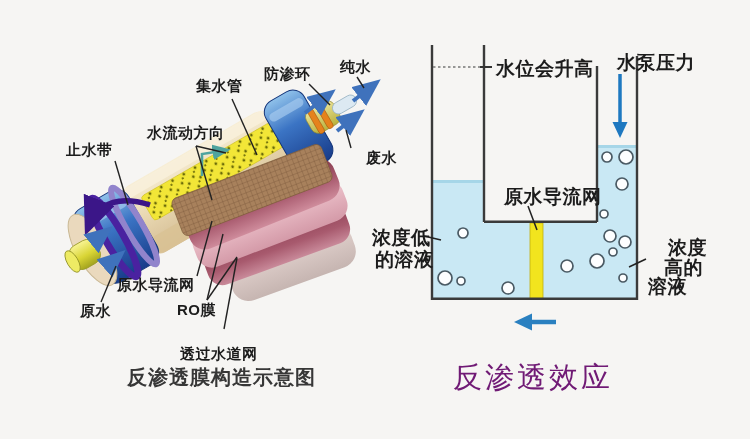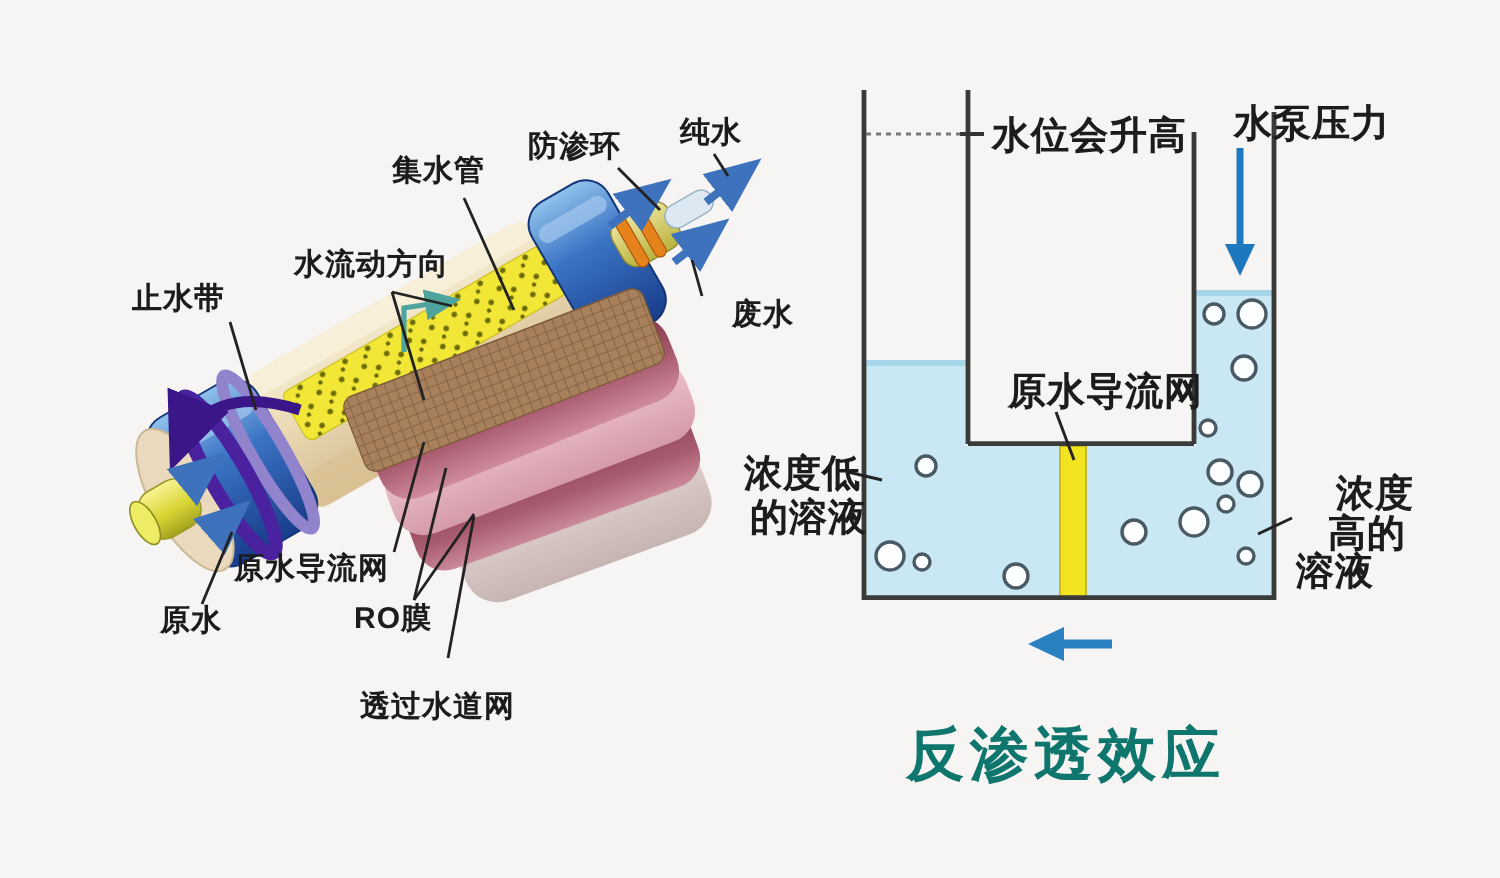--- a/index.html
+++ b/index.html
@@ -20,21 +20,21 @@
     z-index:5;
   }
   .lbl-l{font-size:15px;letter-spacing:0.5px;}
   .lbl-r{font-size:19px;letter-spacing:0.5px;}
   .caption-left{
     position:absolute;left:127px;top:364px;
     font-size:20px;font-weight:700;color:#373737;letter-spacing:1px;z-index:5;
   }
   .caption-right{
     position:absolute;left:453px;top:358px;
-    font-size:29px;font-weight:700;color:#0f766e;letter-spacing:3px;z-index:5;
+    font-size:29px;font-weight:400;color:#701a75;letter-spacing:3px;z-index:5;
   }
 </style>
 </head>
 <body>
 
 <div id="stage">
 
 <svg id="artwork" width="750" height="439" viewBox="0 0 750 439">
   <defs>
     <linearGradient id="gBody" x1="0" y1="0" x2="0" y2="1">
@@ -234,20 +234,21 @@
 <span class="lbl lbl-l" style="left:196px;top:78px">集水管</span>
 <span class="lbl lbl-l" style="left:264px;top:66px">防渗环</span>
 <span class="lbl lbl-l" style="left:340px;top:59px">纯水</span>
 <span class="lbl lbl-l" style="left:147px;top:125px">水流动方向</span>
 <span class="lbl lbl-l" style="left:66px;top:142px">止水带</span>
 <span class="lbl lbl-l" style="left:366px;top:150px">废水</span>
 <span class="lbl lbl-l" style="left:117px;top:277px">原水导流网</span>
 <span class="lbl lbl-l" style="left:177px;top:302px">RO膜</span>
 <span class="lbl lbl-l" style="left:180px;top:346px">透过水道网</span>
 <span class="lbl lbl-l" style="left:80px;top:303px">原水</span>
+<div class="caption-left">反渗透膜构造示意图</div>
 
 <span class="lbl lbl-r" style="left:496px;top:59px">水位会升高</span>
 <span class="lbl lbl-r" style="left:617px;top:53px">水泵压力</span>
 <span class="lbl lbl-r" style="left:504px;top:187px">原水导流网</span>
 <span class="lbl lbl-r" style="left:372px;top:228px">浓度低</span>
 <span class="lbl lbl-r" style="left:375px;top:250px">的溶液</span>
 <span class="lbl lbl-r" style="left:668px;top:238px">浓度</span>
 <span class="lbl lbl-r" style="left:664px;top:258px">高的</span>
 <span class="lbl lbl-r" style="left:648px;top:277px">溶液</span>
 <div class="caption-right">反渗透效应</div>

